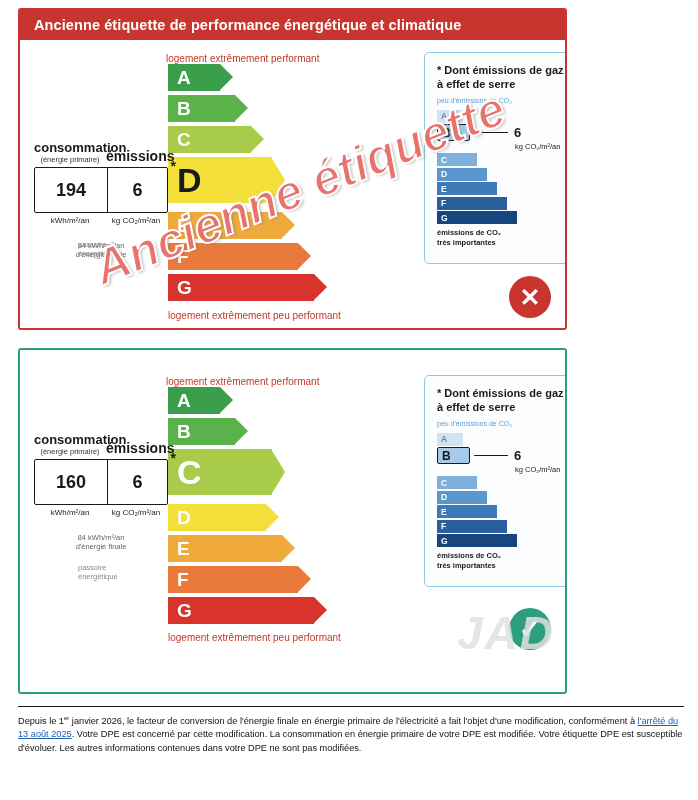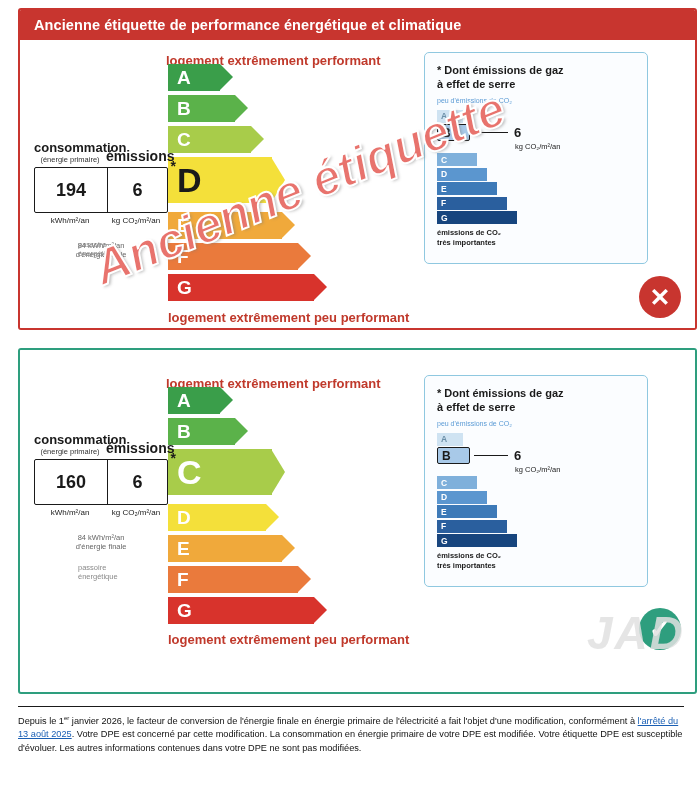--- a/index.html
+++ b/index.html
@@ -11,21 +11,21 @@
     font-family: "Liberation Sans", sans-serif;
     color: #1a1a1a;
     position: relative;
     overflow: hidden;
   }
 
   
   .panel {
     position: absolute;
     left: 18px;
-    width: 679px;
+    width: 549px;
     border-radius: 3px;
     overflow: hidden;
   }
   .panel-old { top: 8px; height: 322px; border: 2px solid #c8352f; }
   .panel-new { top: 348px; height: 346px; border: 2px solid #2e9e7e; }
 
   .panel-head {
     height: 30px;
     display: flex;
     align-items: center;
@@ -34,22 +34,22 @@
     font-weight: bold;
     color: #ffffff;
     letter-spacing: .1px;
   }
   .panel-old .panel-head { background: #c8352f; }
   .panel-new .panel-head { background: #2e9e7e; }
 
   .panel-body { position: relative; background:#fff; height: calc(100% - 30px); }
   .top-note, .bottom-note {
     position: absolute;
-    font-size: 13px;
-    font-weight: bold;
+    font-size: 10px;
+    font-weight: normal;
     color: #c0392b;
     white-space: nowrap;
   }
   .arrow-row {
     position: absolute;
     display: flex;
     align-items: center;
     height: 27px;
   }
   .arrow {

